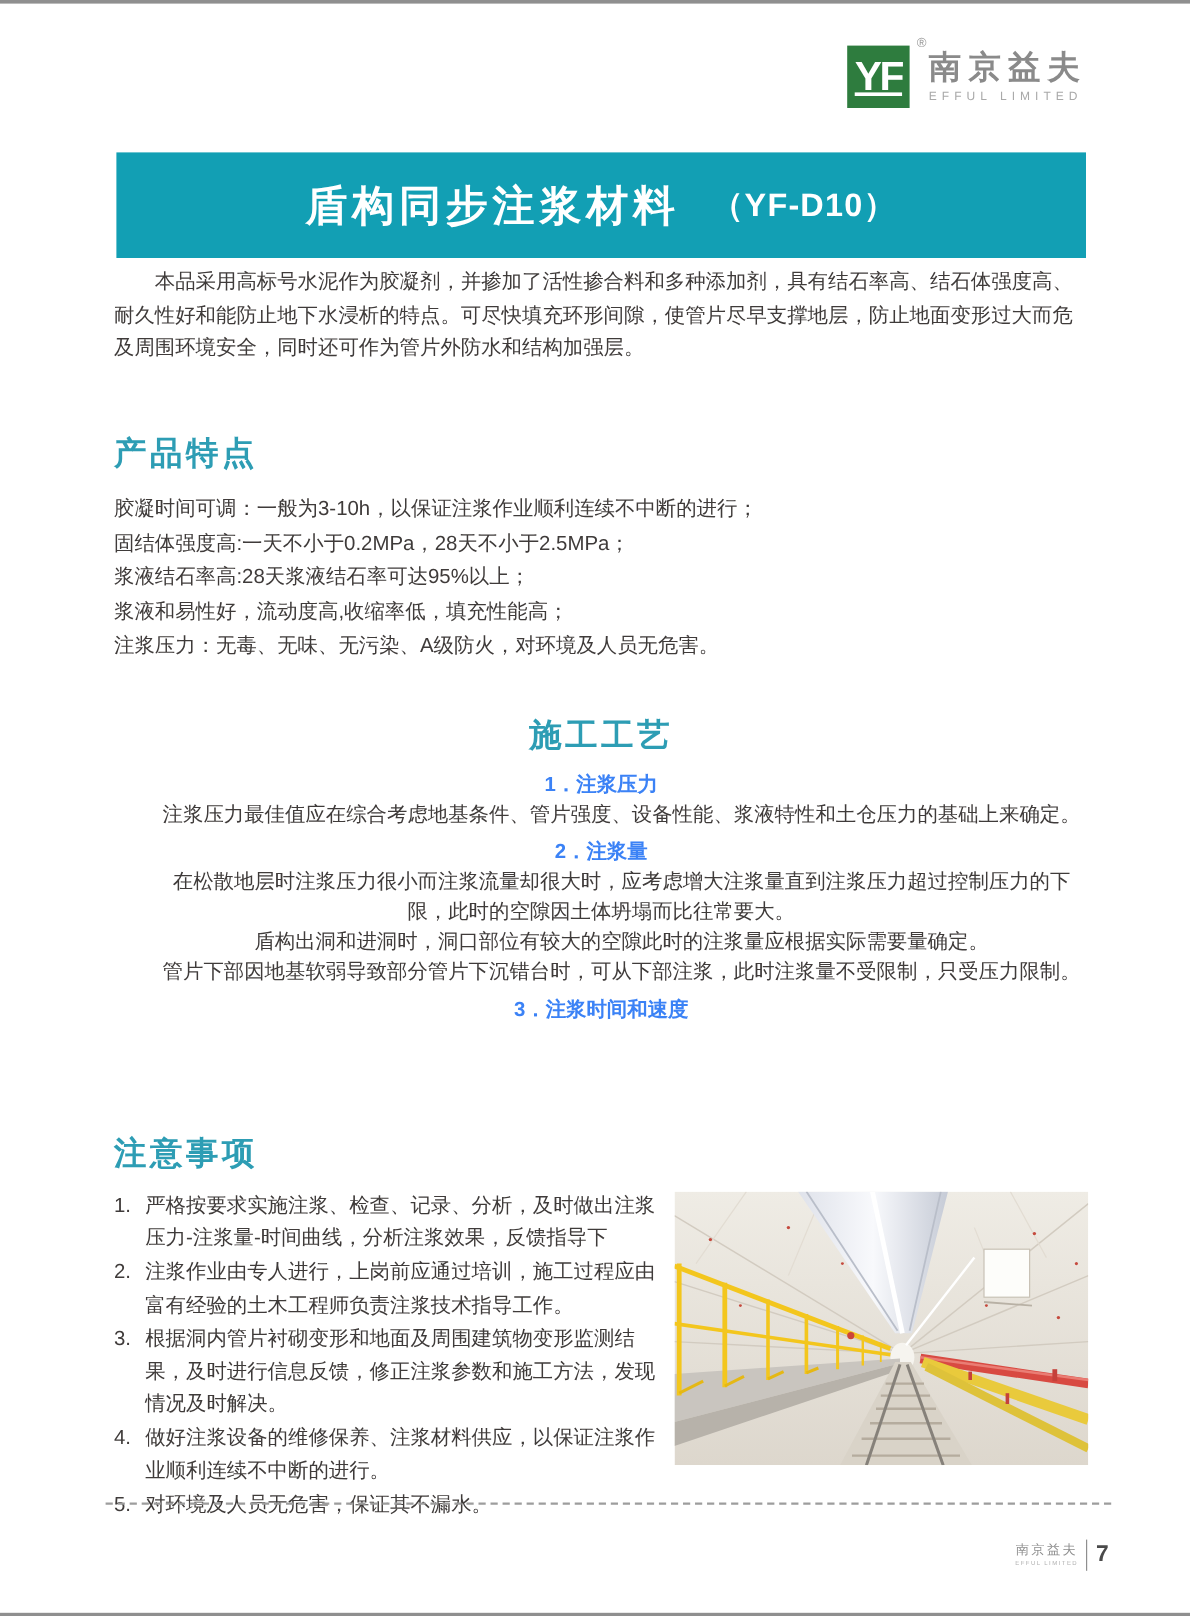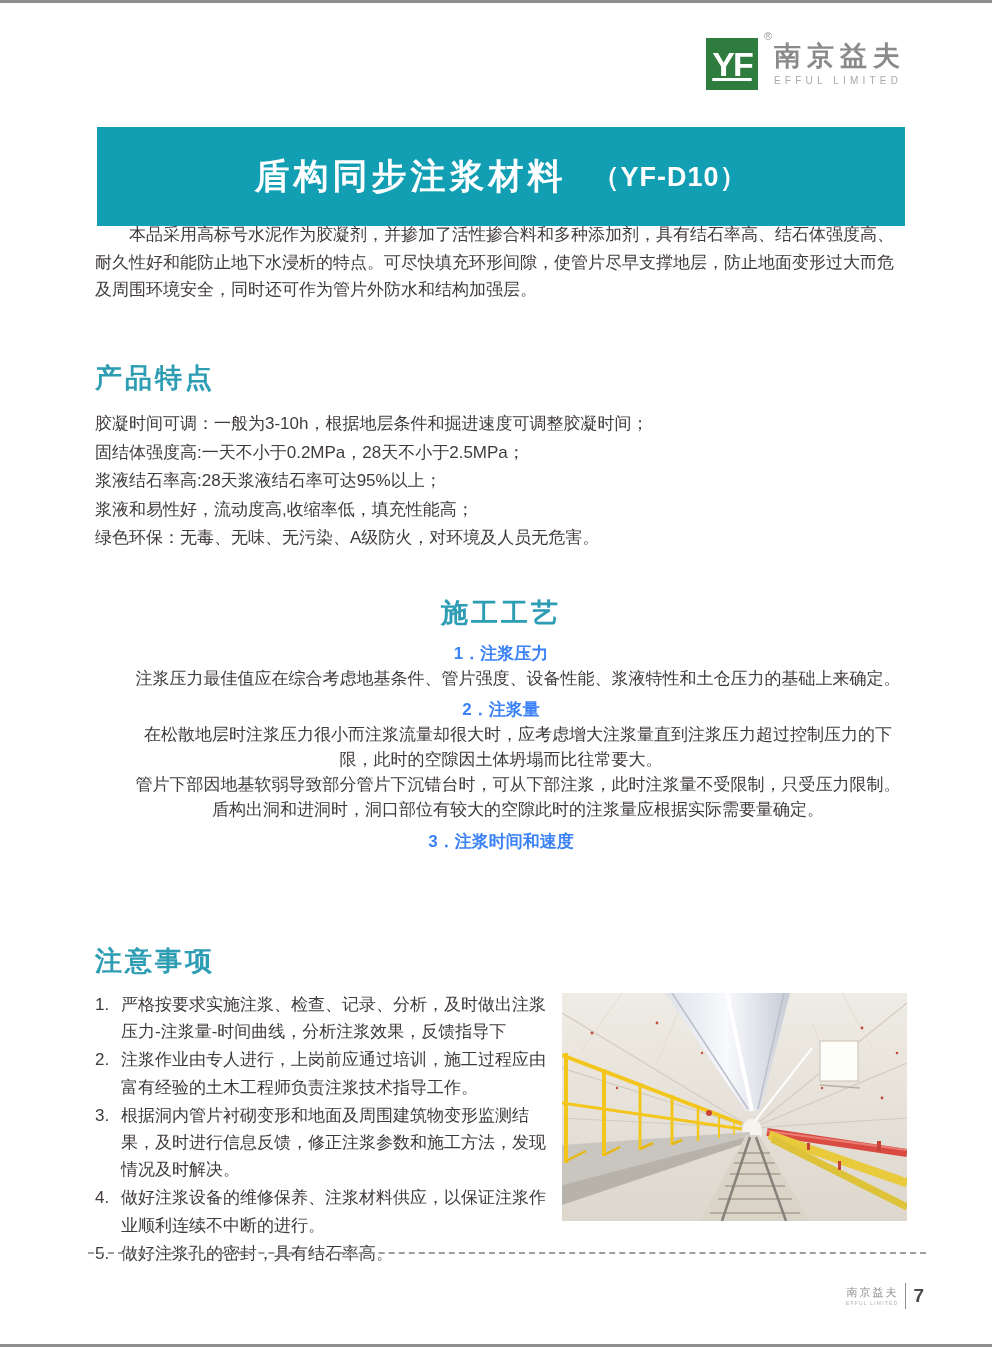--- a/index.html
+++ b/index.html
@@ -62,21 +62,21 @@
     color: #a9a9a9;
     letter-spacing: 4.2px;
     margin-top: 4px;
     white-space: nowrap;
   }
 
   
   .banner {
     position: absolute;
     top: 127px; left: 97px;
-    width: 808px; height: 99px;
+    width: 808px; height: 88px;
     background: #129fb4;
     display: flex; align-items: center; justify-content: center;
     gap: 26px;
   }
   .banner-title {
     color: #ffffff;
     font-size: 35px;
     font-weight: bold;
     letter-spacing: 4px;
   }
@@ -191,37 +191,37 @@
   <div class="banner">
     <span class="banner-title">盾构同步注浆材料</span>
     <span class="banner-model">（YF-D10）</span>
   </div>
 
   <p class="intro">本品采用高标号水泥作为胶凝剂，并掺加了活性掺合料和多种添加剂，具有结石率高、结石体强度高、耐久性好和能防止地下水浸析的特点。可尽快填充环形间隙，使管片尽早支撑地层，防止地面变形过大而危及周围环境安全，同时还可作为管片外防水和结构加强层。</p>
 
   <div class="features">
     <div class="section-heading">产品特点</div>
     <div class="features-list">
-      <div class="feat">胶凝时间可调：一般为3-10h，根据地层条件和掘进速度可调整胶凝时间；</div>
+      <div class="feat">胶凝时间可调：一般为3-10h，以保证注浆作业顺利连续不中断的进行；</div>
       <div class="feat">固结体强度高:一天不小于0.2MPa，28天不小于2.5MPa；</div>
       <div class="feat">浆液结石率高:28天浆液结石率可达95%以上；</div>
       <div class="feat">浆液和易性好，流动度高,收缩率低，填充性能高；</div>
-      <div class="feat">绿色环保：无毒、无味、无污染、A级防火，对环境及人员无危害。</div>
+      <div class="feat">注浆压力：无毒、无味、无污染、A级防火，对环境及人员无危害。</div>
     </div>
   </div>
 
   <div class="process">
     <div class="section-heading">施工工艺</div>
     <div class="process-body">
       <div class="sub-title">1．注浆压力</div>
       <p class="sub-para">注浆压力最佳值应在综合考虑地基条件、管片强度、设备性能、浆液特性和土仓压力的基础上来确定。</p>
       <div class="sub-title">2．注浆量</div>
       <p class="sub-para">在松散地层时注浆压力很小而注浆流量却很大时，应考虑增大注浆量直到注浆压力超过控制压力的下限，此时的空隙因土体坍塌而比往常要大。</p>
+      <p class="sub-para">盾构出洞和进洞时，洞口部位有较大的空隙此时的注浆量应根据实际需要量确定。</p>
       <p class="sub-para">管片下部因地基软弱导致部分管片下沉错台时，可从下部注浆，此时注浆量不受限制，只受压力限制。</p>
-      <p class="sub-para">盾构出洞和进洞时，洞口部位有较大的空隙此时的注浆量应根据实际需要量确定。</p>
       <div class="sub-title">3．注浆时间和速度</div>
     </div>
   </div>
 
   <div class="precautions">
     <div class="section-heading">注意事项</div>
     <div class="prec-columns">
       <div class="prec-list">
         <div class="prec-item">
           <span class="prec-num">1.</span>
@@ -234,21 +234,21 @@
         <div class="prec-item">
           <span class="prec-num">3.</span>
           <span class="prec-text">根据洞内管片衬砌变形和地面及周围建筑物变形监测结果，及时进行信息反馈，修正注浆参数和施工方法，发现情况及时解决。</span>
         </div>
         <div class="prec-item">
           <span class="prec-num">4.</span>
           <span class="prec-text">做好注浆设备的维修保养、注浆材料供应，以保证注浆作业顺利连续不中断的进行。</span>
         </div>
         <div class="prec-item">
           <span class="prec-num">5.</span>
-          <span class="prec-text">做好注浆孔的密封，具有结石率高。</span>
+          <span class="prec-text">对环境及人员无危害，保证其不漏水。</span>
         </div>
       </div>
       <div class="photo-wrap">
         <svg width="345" height="228" viewBox="0 0 345 228" xmlns="http://www.w3.org/2000/svg">
           <defs>
             <linearGradient id="wallGrad" x1="0" y1="0" x2="0" y2="1">
               <stop offset="0" stop-color="#efece5"></stop>
               <stop offset="1" stop-color="#ddd7cd"></stop>
             </linearGradient>
             <linearGradient id="ductGrad" x1="0" y1="0" x2="1" y2="0">

